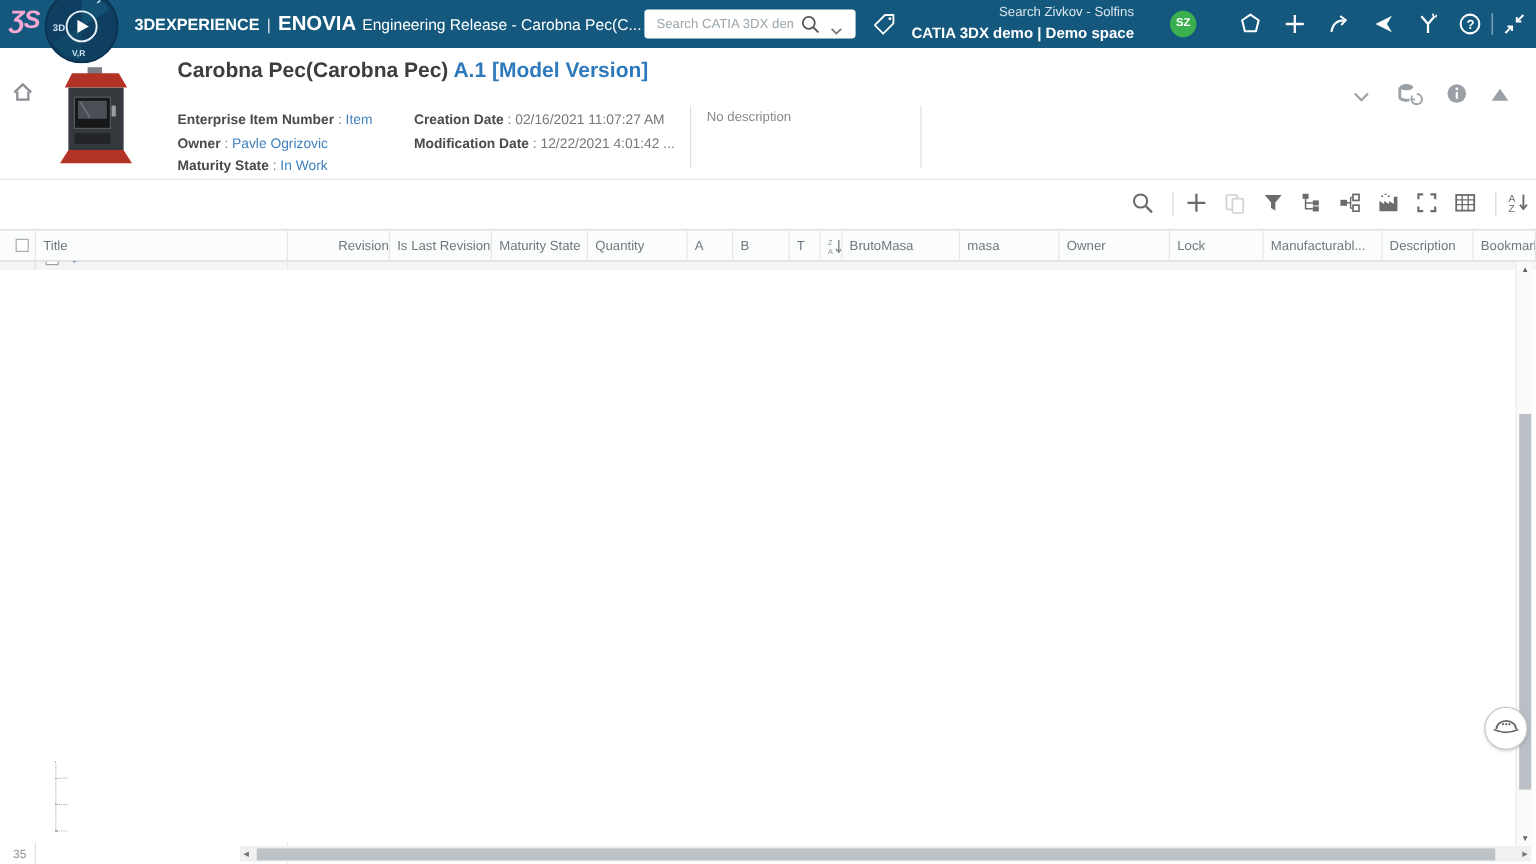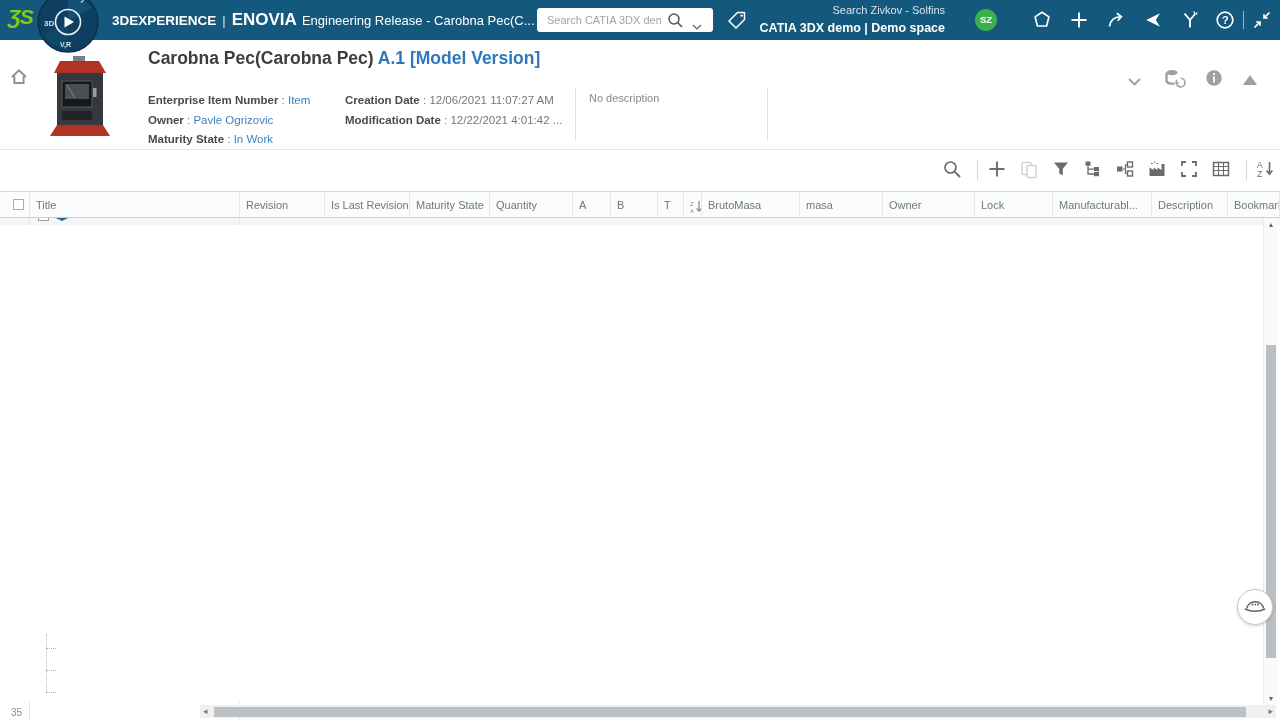--- a/index.html
+++ b/index.html
@@ -5,21 +5,21 @@
   :root{
     --topbar:#14587d; --link:#3f80be; --green:#3aaf4e; --titleblue:#2e79bb;
   }
   *{box-sizing:border-box;}
   html,body{margin:0;padding:0;}
   body{width:1280px;height:720px;position:relative;overflow:hidden;background:#fff;
        font-family:"Liberation Sans",sans-serif;-webkit-font-smoothing:antialiased;}
 
   
   .topbar{position:absolute;left:0;top:0;width:1280px;height:40px;background:var(--topbar);z-index:30;}
-  .logo{position:absolute;left:8px;top:5px;color:#84cc16;font-style:italic;font-weight:bold;font-size:21px;letter-spacing:-1px;}
+  .logo{position:absolute;left:8px;top:5px;color:#f9a8d4;font-style:italic;font-weight:bold;font-size:21px;letter-spacing:-1px;}
   .compass{position:absolute;left:37px;top:-9px;width:62px;height:62px;z-index:31;cursor:pointer;}
   .brandline{position:absolute;left:112px;top:0;height:40px;line-height:40px;color:#fff;font-size:13px;white-space:nowrap;}
   .brand{font-weight:bold;font-size:13.5px;}
   .bsep{margin:0 6px;opacity:.85;}
   .appname{font-weight:bold;font-size:17px;margin-right:5px;}
   .ctx{font-size:13px;}
   .bchev{display:inline-block;margin-left:10px;vertical-align:1px;}
   .search{position:absolute;left:537px;top:8px;width:176px;height:24px;background:#fff;border-radius:3px;}
   .search input{position:absolute;left:8px;top:2px;width:118px;height:19px;border:none;outline:none;font-size:11px;color:#333;font-family:"Liberation Sans",sans-serif;background:transparent;}
   .search input::placeholder{color:#9aa5ad;}
@@ -169,21 +169,21 @@
         <polygon points="13,71 59,71 66,82 6,82" fill="#b33226"></polygon>
       </svg></span>
   <div class="ptitle"><span>Carobna Pec(Carobna Pec) </span><span class="rev">A.1 [Model Version]</span></div>
 
   <div class="fcol1">
     <div><span class="flabel">Enterprise Item Number</span><span class="fval"> : </span><span class="flink">Item</span></div>
     <div><span class="flabel">Owner</span><span class="fval"> : </span><span class="flink">Pavle Ogrizovic</span></div>
     <div><span class="flabel">Maturity State</span><span class="fval"> : </span><span class="flink">In Work</span></div>
   </div>
   <div class="fcol2">
-    <div><span class="flabel">Creation Date</span><span class="fval"> : </span><span class="fval">12/06/2021 11:07:27 AM</span></div>
+    <div><span class="flabel">Creation Date</span><span class="fval"> : </span><span class="fval">02/16/2021 11:07:27 AM</span></div>
     <div><span class="flabel">Modification Date</span><span class="fval"> : </span><span class="fval">12/22/2021 4:01:42 ...</span></div>
   </div>
   <div class="descbox">
     <div class="desctext">No description</div>
   </div>
   <div id="header-right-icons">
       <span class="h-ic" style="left: 1128px; top: 32px;"><svg width="13" height="8" viewBox="0 0 13 8" xmlns="http://www.w3.org/2000/svg">
           <path d="M1 1l5.5 5.5L12 1" fill="none" stroke="#9aa0a6" stroke-width="1.8"></path>
         </svg></span>
       <span class="h-ic" style="left: 1164px; top: 28px;"><svg width="22" height="20" viewBox="0 0 22 20" xmlns="http://www.w3.org/2000/svg">
@@ -252,21 +252,21 @@
           <path d="M10.6 11.5l2.9 3.6 2.9-3.6" fill="none" stroke="#6b6b6b" stroke-width="1.6"></path>
         </svg></span>
     </div>
 </div>
 
 <div class="thead" id="thead">
     <div class="th" style="left: 0px; width: 30px;">
       <div class="hcheck"></div>
     </div>
     <div class="th" style="left: 30px; width: 210px;">Title</div>
-    <div class="th" style="left: 240px; width: 85px;">Revision</div>
+    <div class="th" style="left: 240px; width: 85px; text-align: right;">Revision</div>
     <div class="th" style="left: 325px; width: 85px;">Is Last Revision</div>
     <div class="th" style="left: 410px; width: 80px;">Maturity State</div>
     <div class="th" style="left: 490px; width: 83px;">Quantity</div>
     <div class="th" style="left: 573px; width: 38px;">A</div>
     <div class="th" style="left: 611px; width: 47px;">B</div>
     <div class="th" style="left: 658px; width: 26px;">T</div>
     <div class="th" style="left: 684px; width: 18px;"><span style="display: inline-block; margin-top: 5px;"><svg width="13" height="15" viewBox="0 0 13 15" xmlns="http://www.w3.org/2000/svg">
           <path d="M9 2v9.5" stroke="#8a8f94" stroke-width="1.3"></path>
           <path d="M6.7 9.4L9 12.2l2.3-2.8" fill="none" stroke="#8a8f94" stroke-width="1.3"></path>
           <text x="0" y="6.5" font-size="6" font-family="Liberation Sans" fill="#8a8f94">Z</text>

